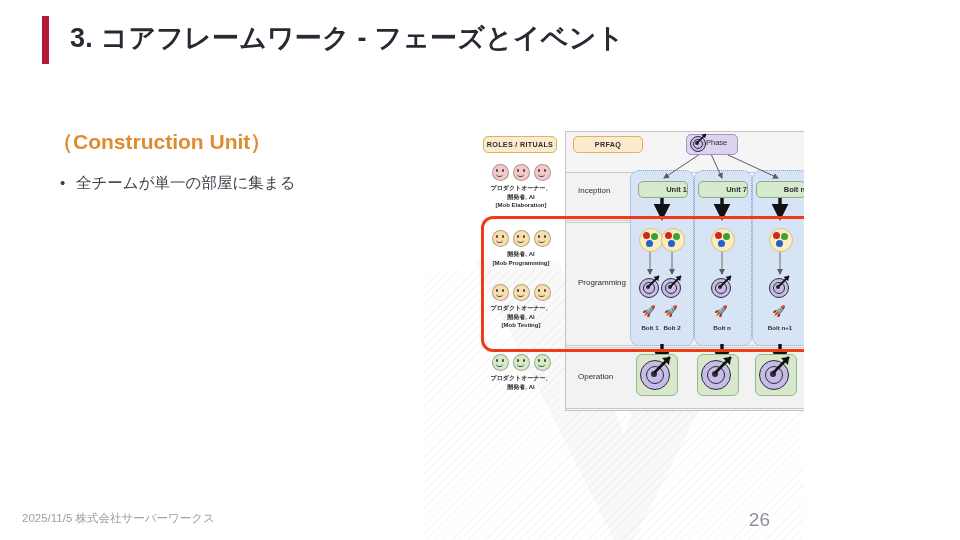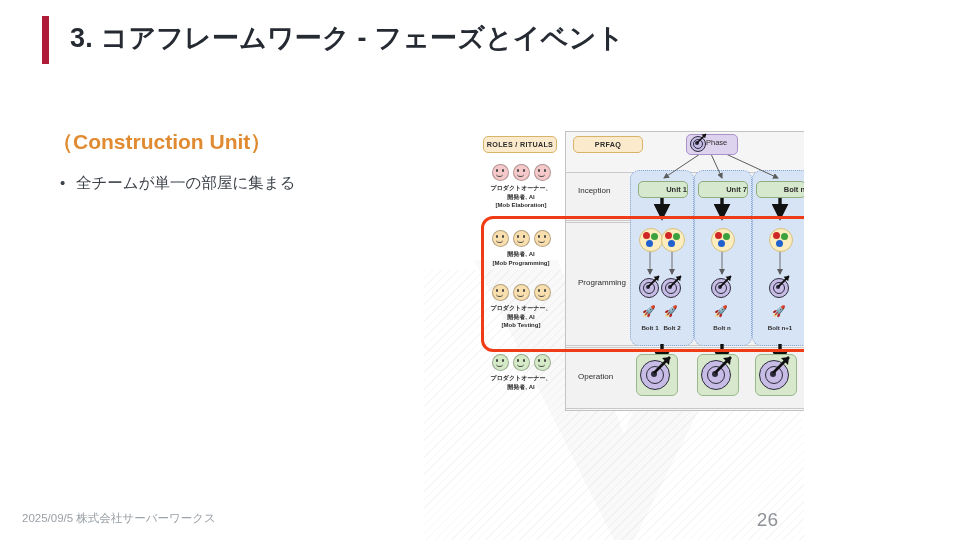--- a/index.html
+++ b/index.html
@@ -121,21 +121,21 @@
   .footer-date {
     position: absolute;
     left: 22px;
     bottom: 14px;
     font-size: 11.5px;
     color: #9aa0a6;
     z-index: 3;
   }
   .page-num {
     position: absolute;
-    right: 26px;
+    right: 34px;
     bottom: 9px;
     font-size: 19px;
     color: #8d9298;
     z-index: 3;
   }
 
   
   #diagram {
     position: absolute;
     left: 478px;
@@ -369,21 +369,21 @@
 
   <div class="left-col">
     <div class="sec-head">
       <span class="l2">（Construction Unit）</span>
     </div>
     <ul class="bullets">
       <li>全チームが単一の部屋に集まる</li>
     </ul>
   </div>
 
-  <div class="footer-date">2025/09/5 株式会社サーバーワークス</div>
+  <div class="footer-date">2025/11/5 株式会社サーバーワークス</div>
   <div class="page-num">26</div>
 
   <div id="diagram">
 
     <div class="dg-frame"></div>
     <div class="band" id="band-incep"></div>
     <div class="band" id="band-const"></div>
     <div class="band" id="band-oper"></div>
 
     <div class="dg-pill" id="pill-roles">ROLES / RITUALS</div>

